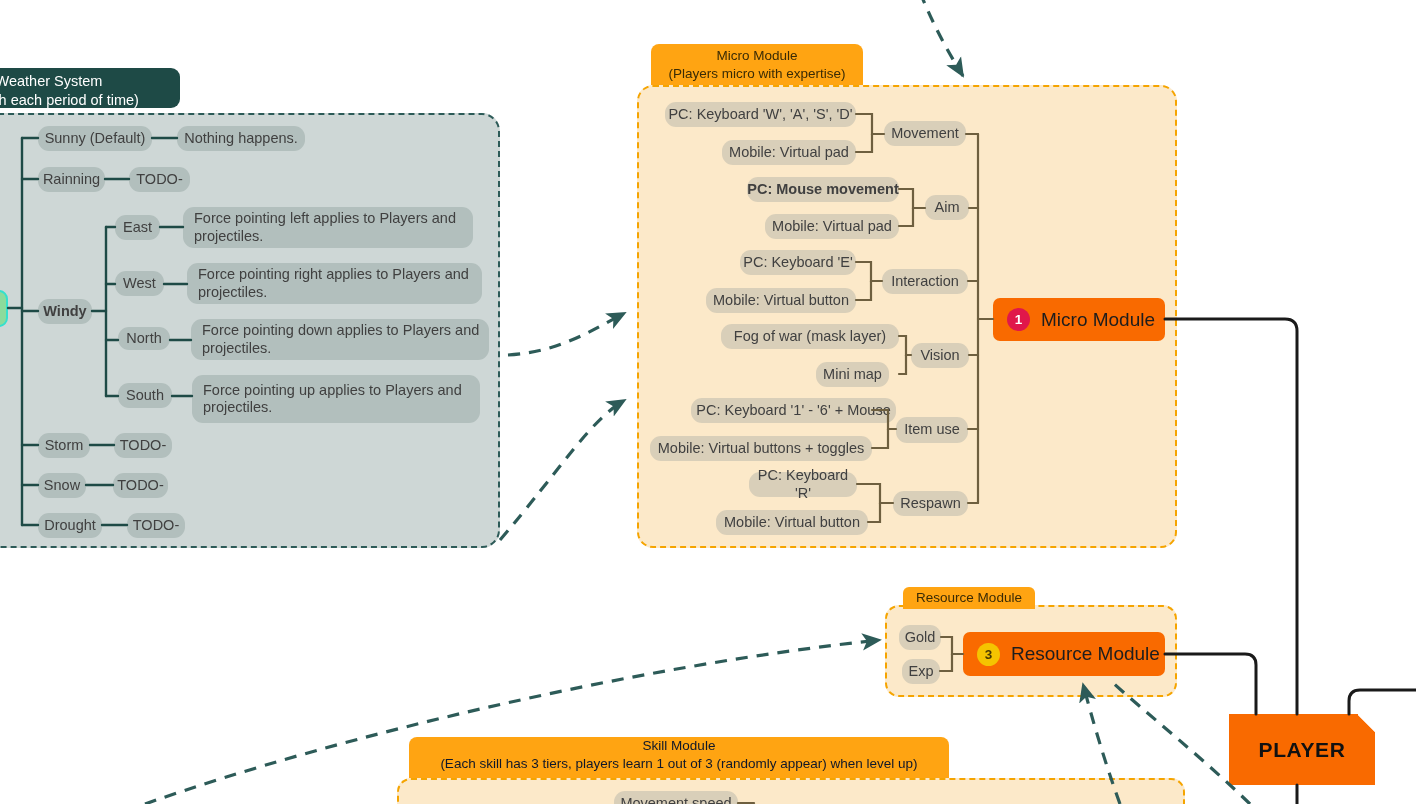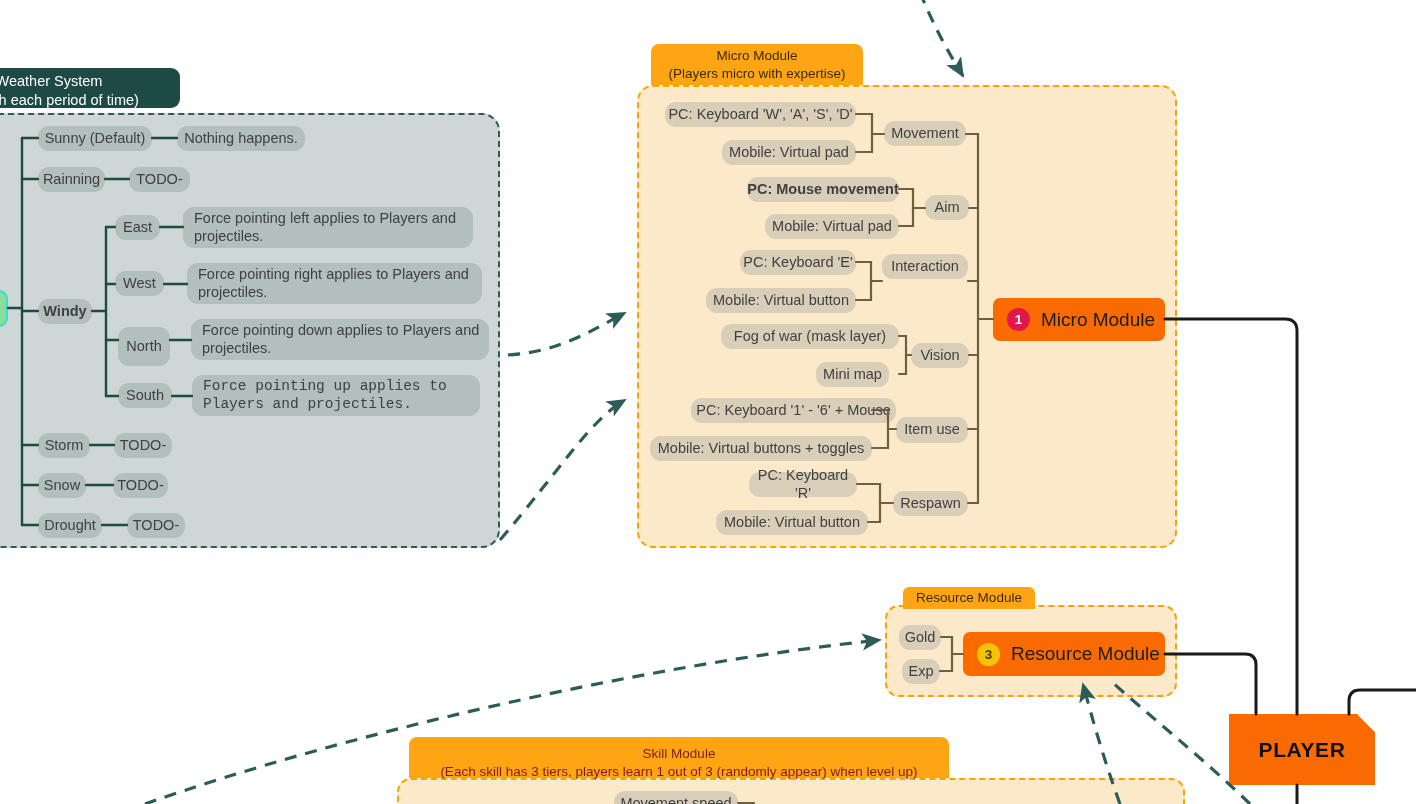--- a/index.html
+++ b/index.html
@@ -35,22 +35,22 @@
   #resource-group{position:absolute;left:885px;top:605px;width:292px;height:92px;
       background:#fce9c9;border:2.5px dashed #f5a400;border-radius:14px;box-sizing:border-box;}
   #resource-title{position:absolute;left:903px;top:587px;width:132px;height:22px;
       background:#ffa412;border-radius:6px 6px 0 0;color:#3a2b05;font-size:13.5px;
       line-height:22px;box-sizing:border-box;text-align:center;}
 
   
   #skill-group{position:absolute;left:397px;top:778px;width:788px;height:60px;
       background:#fce9c9;border:2.5px dashed #f5a400;border-radius:14px;box-sizing:border-box;}
   #skill-title{position:absolute;left:409px;top:737px;width:540px;height:41px;
-      background:#ffa412;border-radius:8px 8px 0 0;color:#7f1d1d;font-size:13.5px;
-      line-height:1.33;padding:8px 8px;box-sizing:border-box;text-align:center;}
+      background:#ffa412;border-radius:8px 8px 0 0;color:#0f172a;font-size:13.5px;
+      line-height:1.33;padding:0 8px;box-sizing:border-box;text-align:center;}
 
   
   .modpill{position:absolute;box-sizing:border-box;display:flex;align-items:center;
       border-radius:7px;background:#f96a00;color:#1d1d1d;font-size:19px;padding-left:14px;}
   .badge{width:23px;height:23px;border-radius:50%;display:flex;align-items:center;
       justify-content:center;font-size:13.5px;font-weight:bold;color:#ffffff;
       margin-right:11px;flex:0 0 auto;}
   .badge.red{background:#e0174a;}
   .badge.gold{background:#f5c400;color:#4a3a00;}
 
@@ -94,43 +94,43 @@
 
   <div class="chip gray" style="left:38px;top:513px;width:64px;height:25px;">Drought</div>
   <div class="chip gray" style="left:127px;top:513px;width:58px;height:25px;">TODO-</div>
 
   <div class="chip gray" style="left:115px;top:215px;width:45px;height:25px;">East</div>
   <div class="chip gray" style="left:183px;top:207px;width:290px;height:41px;text-align:left;justify-content:flex-start;padding-left:11px;">Force pointing left applies to Players and projectiles.</div>
 
   <div class="chip gray" style="left:115px;top:271px;width:49px;height:25px;">West</div>
   <div class="chip gray" style="left:187px;top:263px;width:295px;height:41px;text-align:left;justify-content:flex-start;padding-left:11px;">Force pointing right applies to Players and projectiles.</div>
 
-  <div class="chip gray" style="left:118px;top:327px;width:52px;height:39px;">North</div>
+  <div class="chip gray" style="left:118px;top:327px;width:52px;height:23px;">North</div>
   <div class="chip gray" style="left:191px;top:319px;width:298px;height:41px;text-align:left;justify-content:flex-start;padding-left:11px;">Force pointing down applies to Players and projectiles.</div>
 
   <div class="chip gray" style="left:118px;top:383px;width:54px;height:25px;">South</div>
-  <div class="chip gray" style="left:192px;top:375px;width:288px;height:41px;text-align:left;justify-content:flex-start;padding-left:11px;font-family:Liberation Mono, monospace;">Force pointing up applies to Players and projectiles.</div>
+  <div class="chip gray" style="left:192px;top:375px;width:288px;height:48px;text-align:left;justify-content:flex-start;padding-left:11px;">Force pointing up applies to Players and projectiles.</div>
 
   <div id="micro-group"></div>
   <div id="micro-title">
     <div>Micro Module</div>
     <div>(Players micro with expertise)</div>
   </div>
 
   <div class="chip tan" style="left:665px;top:102px;width:191px;height:25px;">PC: Keyboard 'W', 'A', 'S', 'D'</div>
   <div class="chip tan" style="left:722px;top:140px;width:134px;height:25px;">Mobile: Virtual pad</div>
   <div class="chip tan" style="left:884px;top:121px;width:82px;height:25px;">Movement</div>
 
   <div class="chip tan" style="left:747px;top:177px;width:152px;height:25px;font-weight:bold;">PC: Mouse movement</div>
   <div class="chip tan" style="left:765px;top:214px;width:134px;height:25px;">Mobile: Virtual pad</div>
   <div class="chip tan" style="left:925px;top:195px;width:44px;height:25px;">Aim</div>
 
   <div class="chip tan" style="left:740px;top:250px;width:116px;height:25px;">PC: Keyboard 'E'</div>
   <div class="chip tan" style="left:706px;top:288px;width:150px;height:25px;">Mobile: Virtual button</div>
-  <div class="chip tan" style="left:882px;top:254px;width:86px;height:25px;">Interaction</div>
+  <div class="chip tan" style="left:882px;top:269px;width:86px;height:25px;">Interaction</div>
 
   <div class="chip tan" style="left:721px;top:324px;width:178px;height:25px;">Fog of war (mask layer)</div>
   <div class="chip tan" style="left:816px;top:362px;width:73px;height:25px;">Mini map</div>
   <div class="chip tan" style="left:911px;top:343px;width:58px;height:25px;">Vision</div>
 
   <div class="chip tan" style="left:667px;top:398px;width:205px;height:25px;margin-left:24px;">PC: Keyboard '1' - '6' + Mouse</div>
   <div class="chip tan" style="left:650px;top:436px;width:222px;height:25px;">Mobile: Virtual buttons + toggles</div>
   <div class="chip tan" style="left:896px;top:417px;width:72px;height:26px;">Item use</div>
 
   <div class="chip tan" style="left:749px;top:472px;width:108px;height:25px;">PC: Keyboard 'R'</div>

